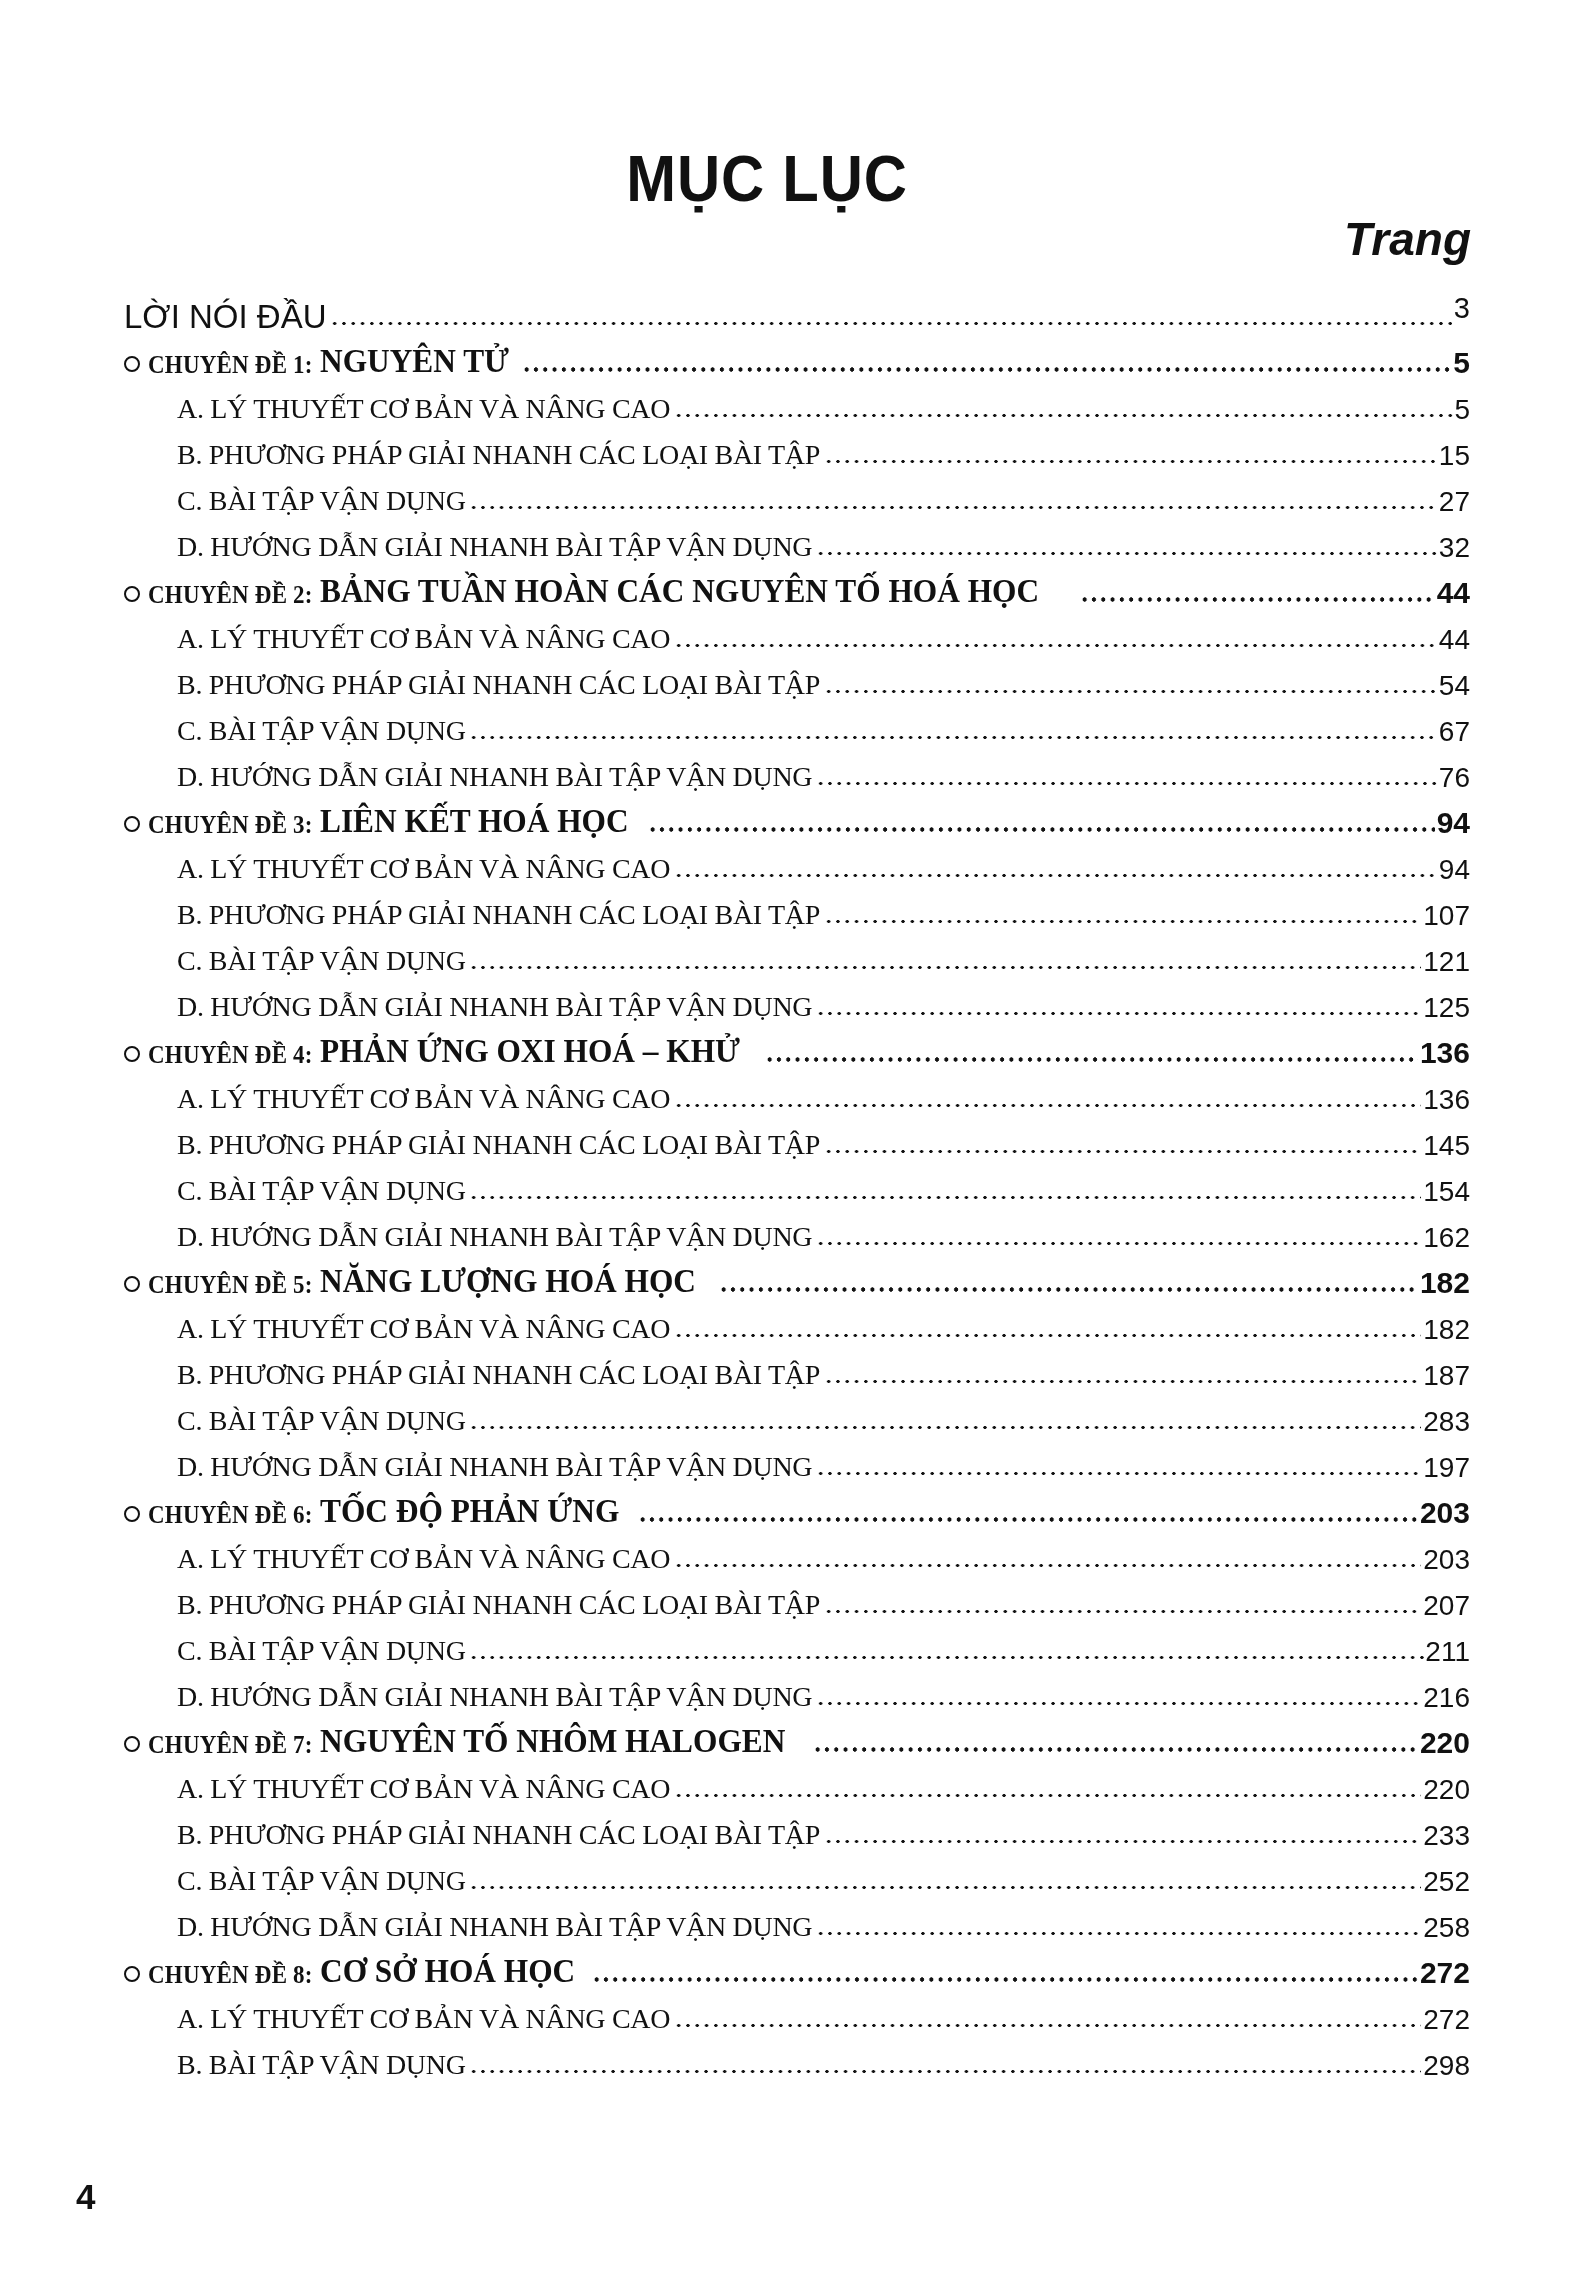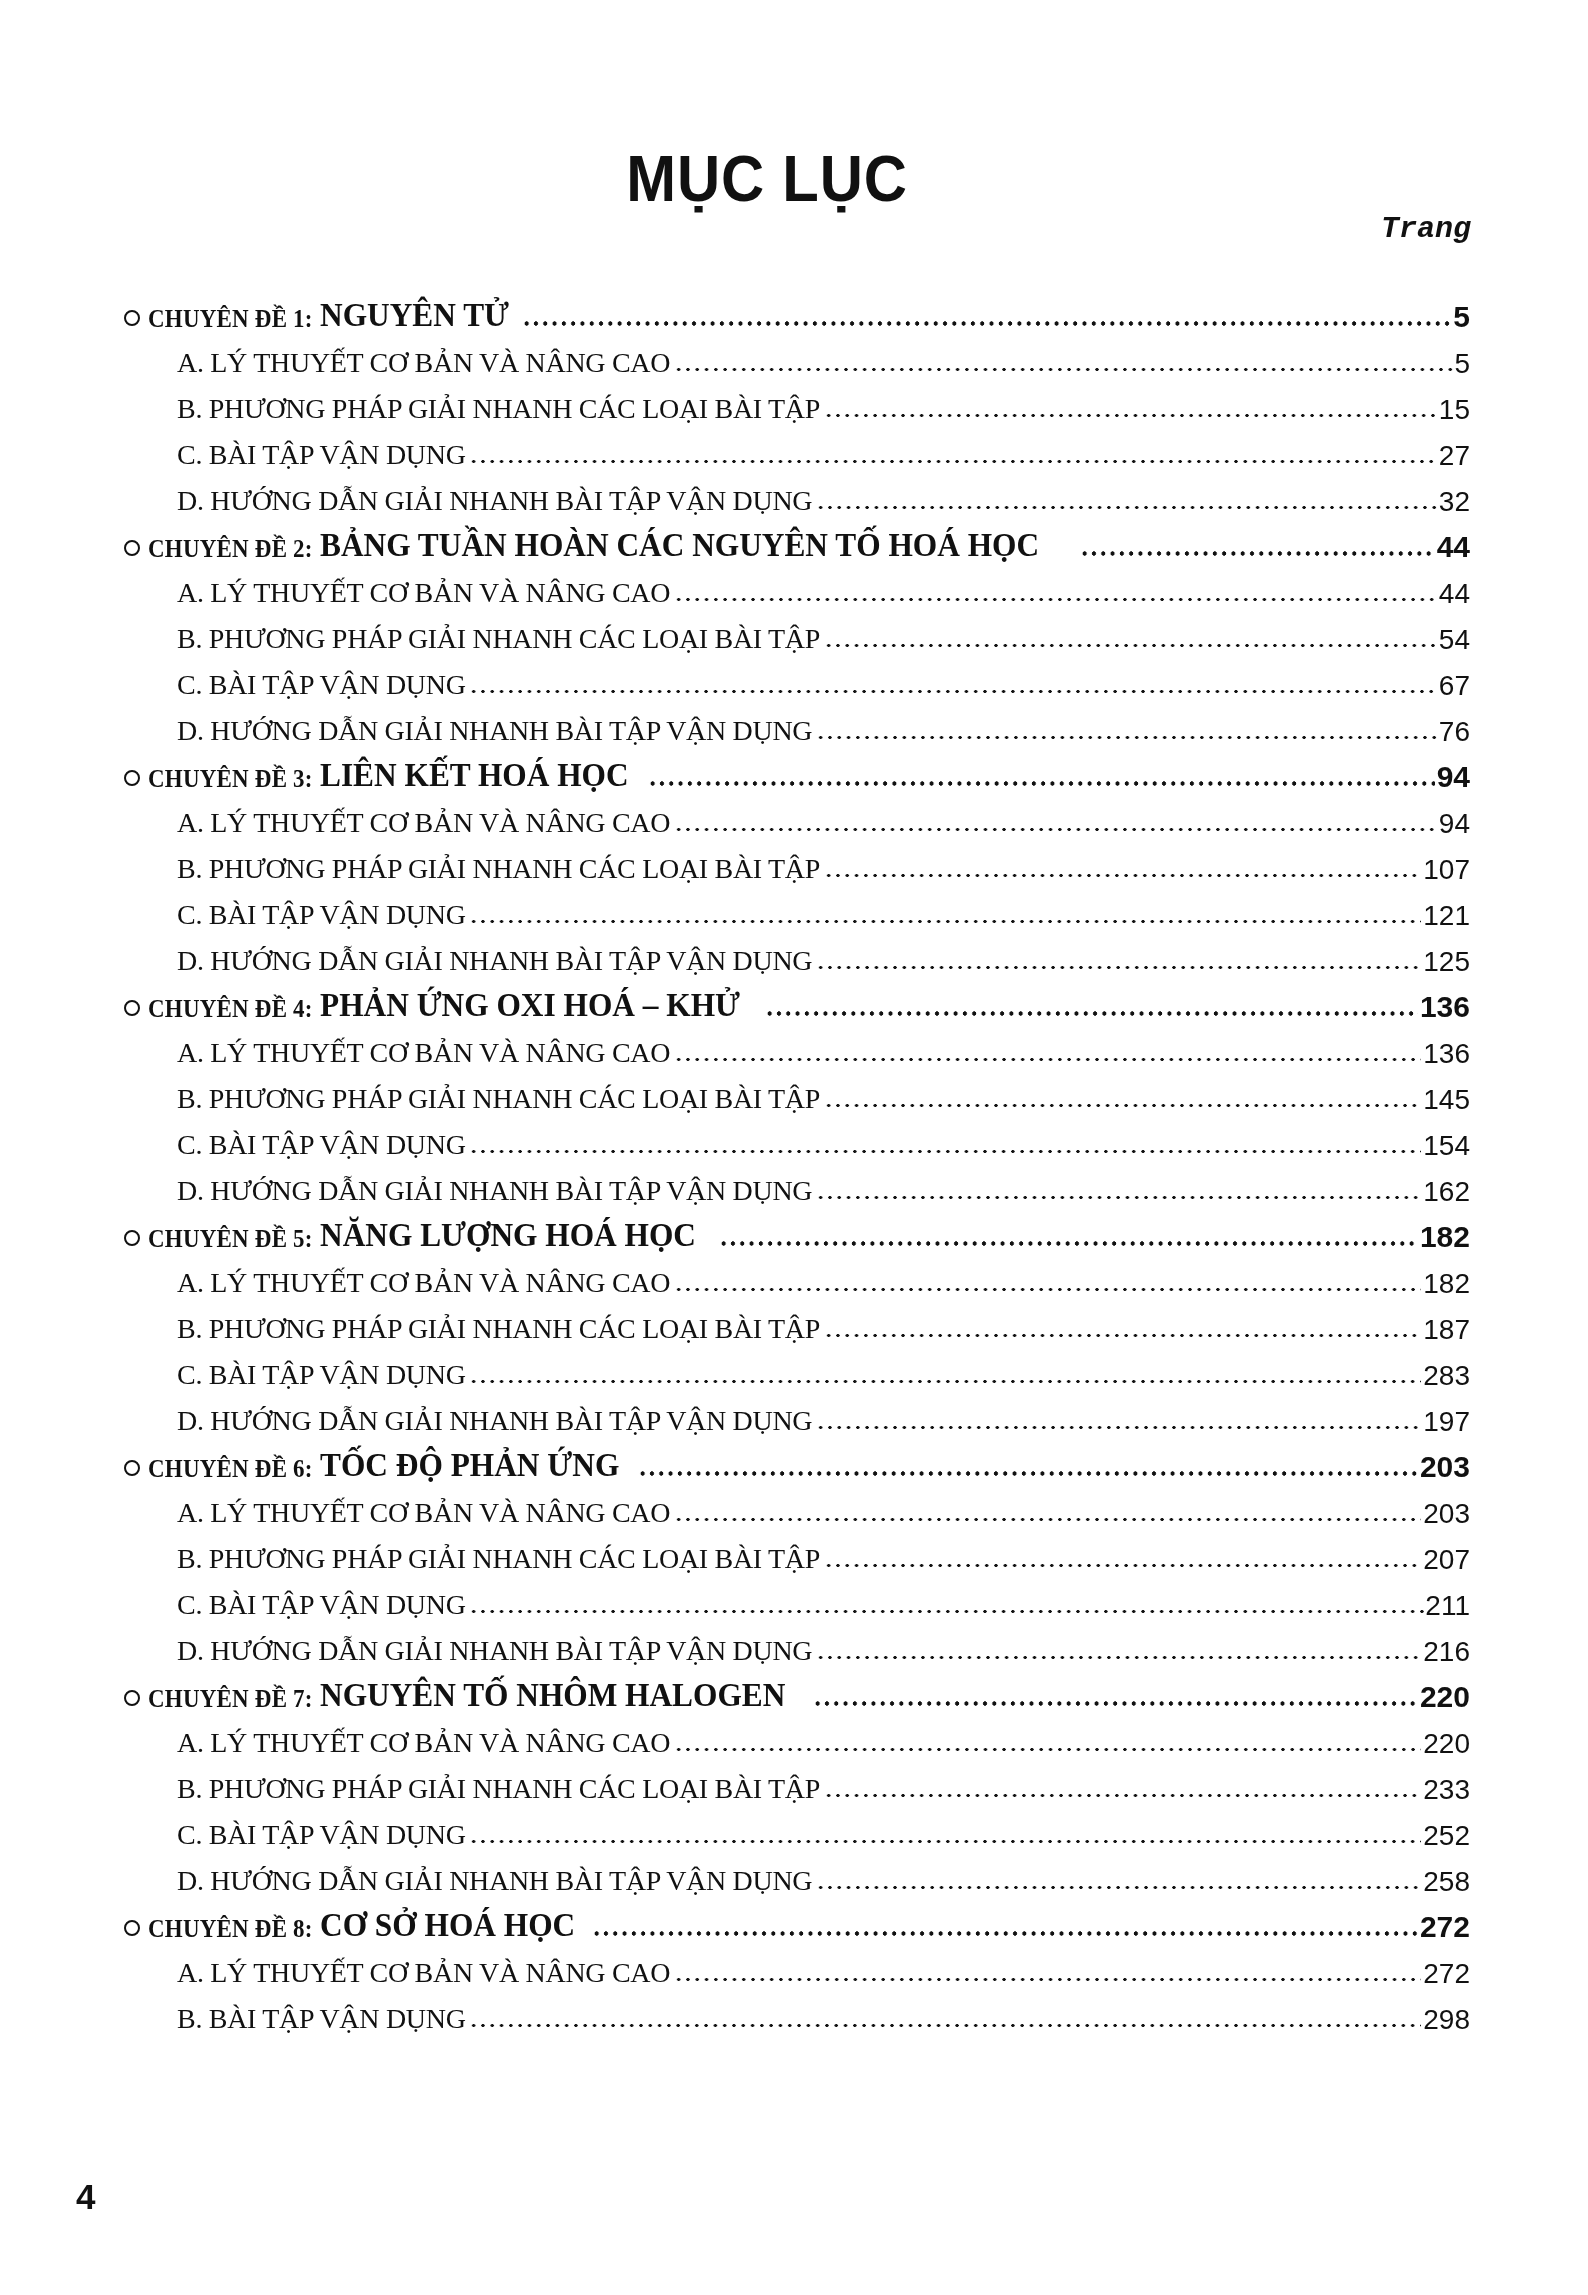--- a/index.html
+++ b/index.html
@@ -33,24 +33,24 @@
     letter-spacing: 0.9px;
     transform: scaleX(0.92);
     transform-origin: 769px 0;
     padding-left: 0;
     margin-left: -25px;
   }
   .page-col-label {
     position: absolute;
     right: 117px;
     top: 212px;
-    font-family: Liberation Mono, monospace;
+    font-family: Liberation Sans, sans-serif;
     font-style: italic;
     font-weight: bold;
-    font-size: 30px;
+    font-size: 46px;
   }
   .toc {
     position: absolute;
     left: 124px;
     width: 1346px;
     top: 289px;
   }
   .row {
     position: relative;
     height: 46px;
@@ -155,20 +155,25 @@
   }
 </style>
 </head>
 <body>
 
 <div class="page">
   <div class="title">MỤC LỤC</div>
   <div class="page-col-label">Trang</div>
 
   <div class="toc">
+    <div class="row foreword">
+      <span class="label">LỜI NÓI ĐẦU</span>
+      <span class="leader"></span>
+      <span class="pagenum">3</span>
+    </div>
     <div id="chapters">
         <div class="row chapter">
           <span class="label">
             <span class="bullet"></span>
             <span class="prefix">CHUYÊN ĐỀ 1:</span>
             <span class="chap-title">NGUYÊN TỬ</span>
           </span>
           <span class="leader"></span>
           <span class="pagenum">5</span>
         </div>

